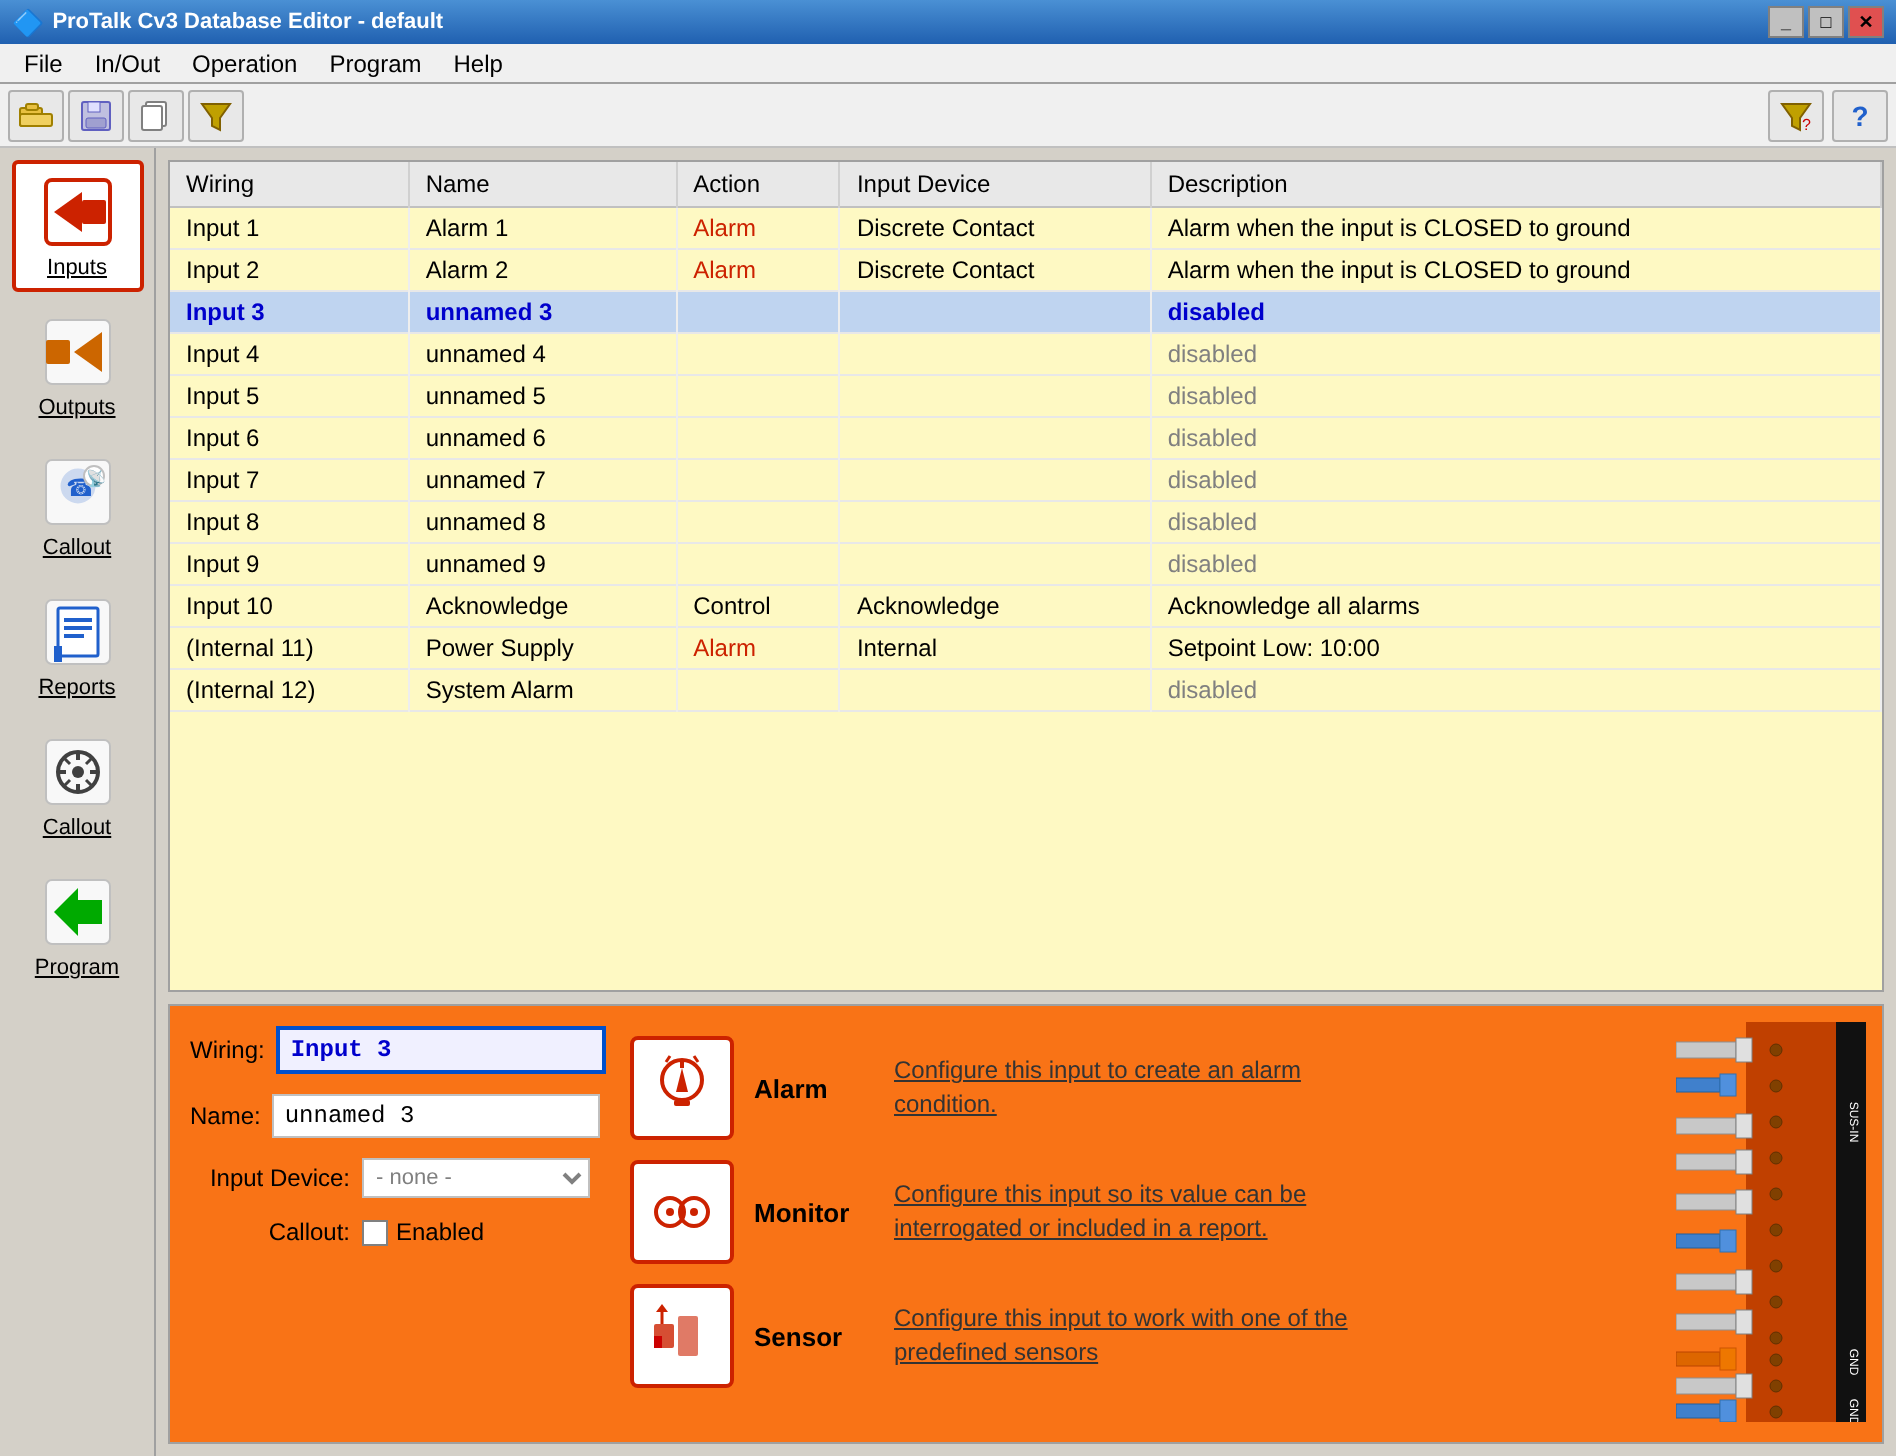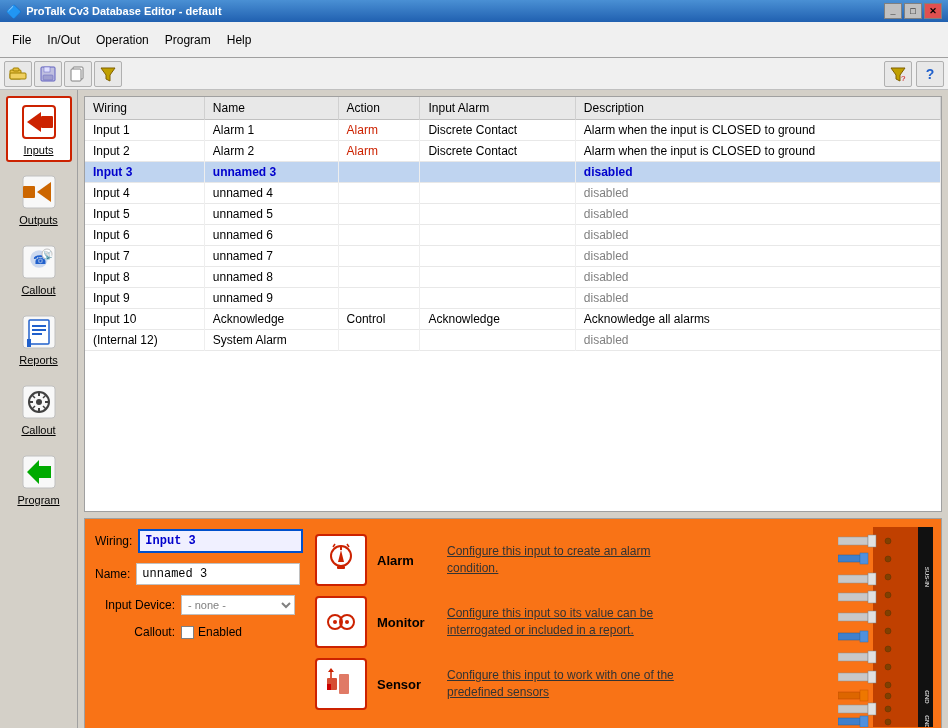--- a/index.html
+++ b/index.html
@@ -21,21 +21,21 @@
       width: 18px; height: 16px; background: #c0c0c0; border: 1px solid #808080;
       display: flex; align-items: center; justify-content: center; font-size: 9px; cursor: pointer;
       color: black;
     }
     .title-btn.close { background: #e05050; }
 
     
     .menu-bar {
       background: #f0f0f0;
       border-bottom: 1px solid #a0a0a0;
-      height: 36px;
+      height: 20px;
       display: flex;
       align-items: center;
       padding: 0 4px;
       font-size: 12px;
     }
     .menu-item {
       padding: 2px 8px;
       cursor: pointer;
     }
 
@@ -105,21 +105,21 @@
       flex: 1;
       display: flex;
       flex-direction: column;
       padding: 6px;
       gap: 6px;
       overflow: hidden;
     }
 
     
     .table-container {
-      background: #ffffff;
+      background: #fef9c3;
       border: 1px solid #a0a0a0;
       flex: 1;
       overflow-y: auto;
     }
     table {
       width: 100%;
       border-collapse: collapse;
       font-size: 12px;
     }
     table thead tr {
@@ -355,21 +355,21 @@
 
   <div class="content-area">
 
     <div class="table-container">
       <table>
         <thead>
           <tr>
             <th>Wiring</th>
             <th>Name</th>
             <th>Action</th>
-            <th>Input Alarm</th>
+            <th>Input Device</th>
             <th>Description</th>
           </tr>
         </thead>
         <tbody id="table-body">
         <tr>
               <td>Input 1</td>
               <td>Alarm 1</td>
               <td class="action-alarm">Alarm</td>
               <td>Discrete Contact</td>
               <td>Alarm when the input is CLOSED to ground</td>
@@ -429,20 +429,27 @@
               <td></td>
               <td></td>
               <td class="desc-disabled">disabled</td>
             </tr>
             <tr>
               <td>Input 10</td>
               <td>Acknowledge</td>
               <td>Control</td>
               <td>Acknowledge</td>
               <td>Acknowledge all alarms</td>
+            </tr>
+            <tr>
+              <td>(Internal 11)</td>
+              <td>Power Supply</td>
+              <td class="action-alarm">Alarm</td>
+              <td>Internal</td>
+              <td>Setpoint Low: 10:00</td>
             </tr>
             <tr>
               <td>(Internal 12)</td>
               <td>System Alarm</td>
               <td></td>
               <td></td>
               <td class="desc-disabled">disabled</td>
             </tr>
           </tbody>
       </table>

